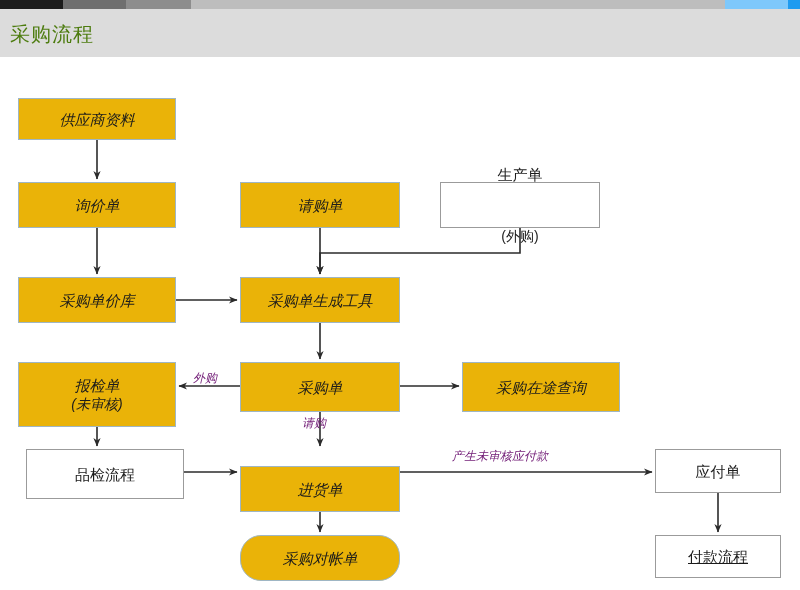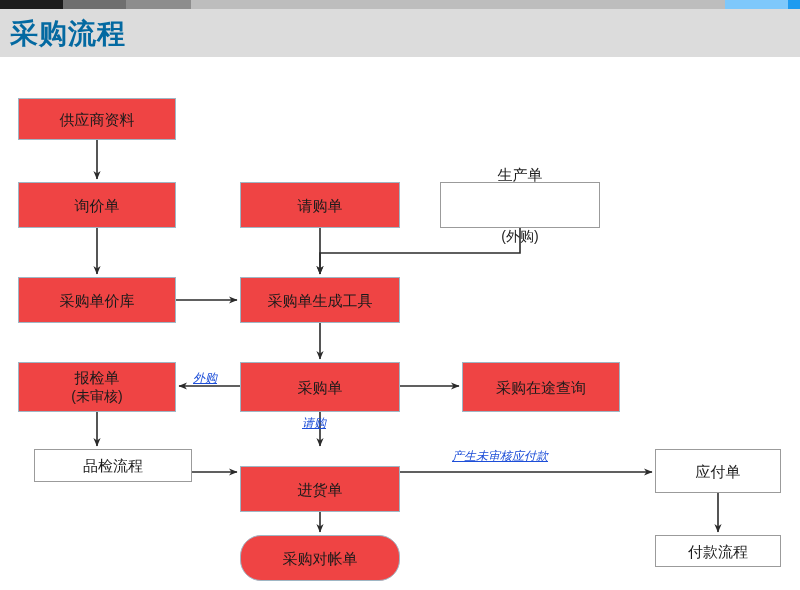--- a/index.html
+++ b/index.html
@@ -29,23 +29,23 @@
   
   #titlebar {
     position: absolute;
     left: 0; top: 9px;
     width: 800px; height: 48px;
     background: #dcdcdc;
   }
   #title-text {
     position: absolute;
     left: 10px; top: 9px;
-    font-size: 28px;
-    font-weight: bold;
-    color: #0369a1;
+    font-size: 20px;
+    font-weight: normal;
+    color: #4d7c0f;
     letter-spacing: 1px;
     line-height: 32px;
     white-space: nowrap;
   }
 
   
   #canvas {
     position: absolute;
     left: 0; top: 57px;
     width: 800px; height: 533px;
@@ -66,33 +66,32 @@
     display: flex;
     flex-direction: column;
     align-items: center;
     justify-content: center;
     font-size: 15px;
     color: #1b1b1b;
     line-height: 19px;
     text-align: center;
     white-space: nowrap;
   }
-  .node.blue  { background: #ef4444; border-color: #9fb6c4; }
+  .node.blue  { background: #eab308; border-color: #9fb6c4; font-style: italic; }
   .node.white { background: #ffffff; border-color: #9b9b9b; gap: 43px; }
   .node .sub { font-size: 14px; }
 
   
   .edge-label {
     position: absolute;
     font-size: 12px;
     font-style: italic;
-    color: #1d4ed8;
+    color: #701a75;
     white-space: nowrap;
     background: transparent;
-    text-decoration: underline;
   }
 </style>
 </head>
 <body>
 
 <div id="topbar">
     <div class="seg" style="width: 63px; background: rgb(28, 28, 28);"></div>
     <div class="seg" style="width: 63px; background: rgb(111, 111, 111);"></div>
     <div class="seg" style="width: 65px; background: rgb(141, 141, 141);"></div>
     <div class="seg" style="width: 534px; background: rgb(189, 189, 189);"></div>
@@ -157,43 +156,43 @@
       <div class="node white" style="left: 440px; top: 125px; width: 160px; height: 46px;">
         <div>生产单</div>
         <div class="sub">(外购)</div>
       </div>
       <div class="node blue" style="left: 18px; top: 220px; width: 158px; height: 46px;">
         <div>采购单价库</div>
       </div>
       <div class="node blue" style="left: 240px; top: 220px; width: 160px; height: 46px; text-align: right;">
         <div>采购单生成工具</div>
       </div>
-      <div class="node blue" style="left: 18px; top: 305px; width: 158px; height: 50px;">
+      <div class="node blue" style="left: 18px; top: 305px; width: 158px; height: 65px;">
         <div>报检单</div>
         <div class="sub">(未审核)</div>
       </div>
       <div class="node blue" style="left: 240px; top: 305px; width: 160px; height: 50px;">
         <div>采购单</div>
       </div>
       <div class="node blue" style="left: 462px; top: 305px; width: 158px; height: 50px;">
         <div>采购在途查询</div>
       </div>
-      <div class="node white" style="left: 34px; top: 392px; width: 158px; height: 33px; text-align: right;">
+      <div class="node white" style="left: 26px; top: 392px; width: 158px; height: 50px; text-align: right;">
         <div>品检流程</div>
       </div>
       <div class="node blue" style="left: 240px; top: 392px; width: 160px; height: 46px; margin-top: 17px;">
         <div>进货单</div>
       </div>
       <div class="node white" style="left: 655px; top: 392px; width: 126px; height: 44px;">
         <div>应付单</div>
       </div>
       <div class="node blue" style="left: 240px; top: 478px; width: 160px; height: 46px; border-radius: 21px;">
         <div>采购对帐单</div>
       </div>
-      <div class="node white" style="left: 655px; top: 478px; width: 126px; height: 32px;">
+      <div class="node white" style="left: 655px; top: 478px; width: 126px; height: 43px; text-decoration: underline;">
         <div>付款流程</div>
       </div>
     </div>
   <div id="labels">
       <div class="edge-label" style="left: 193px; top: 313px;">外购</div>
       <div class="edge-label" style="left: 302px; top: 358px;">请购</div>
       <div class="edge-label" style="left: 452px; top: 391px;">产生未审核应付款</div>
     </div>
 </div>
 

